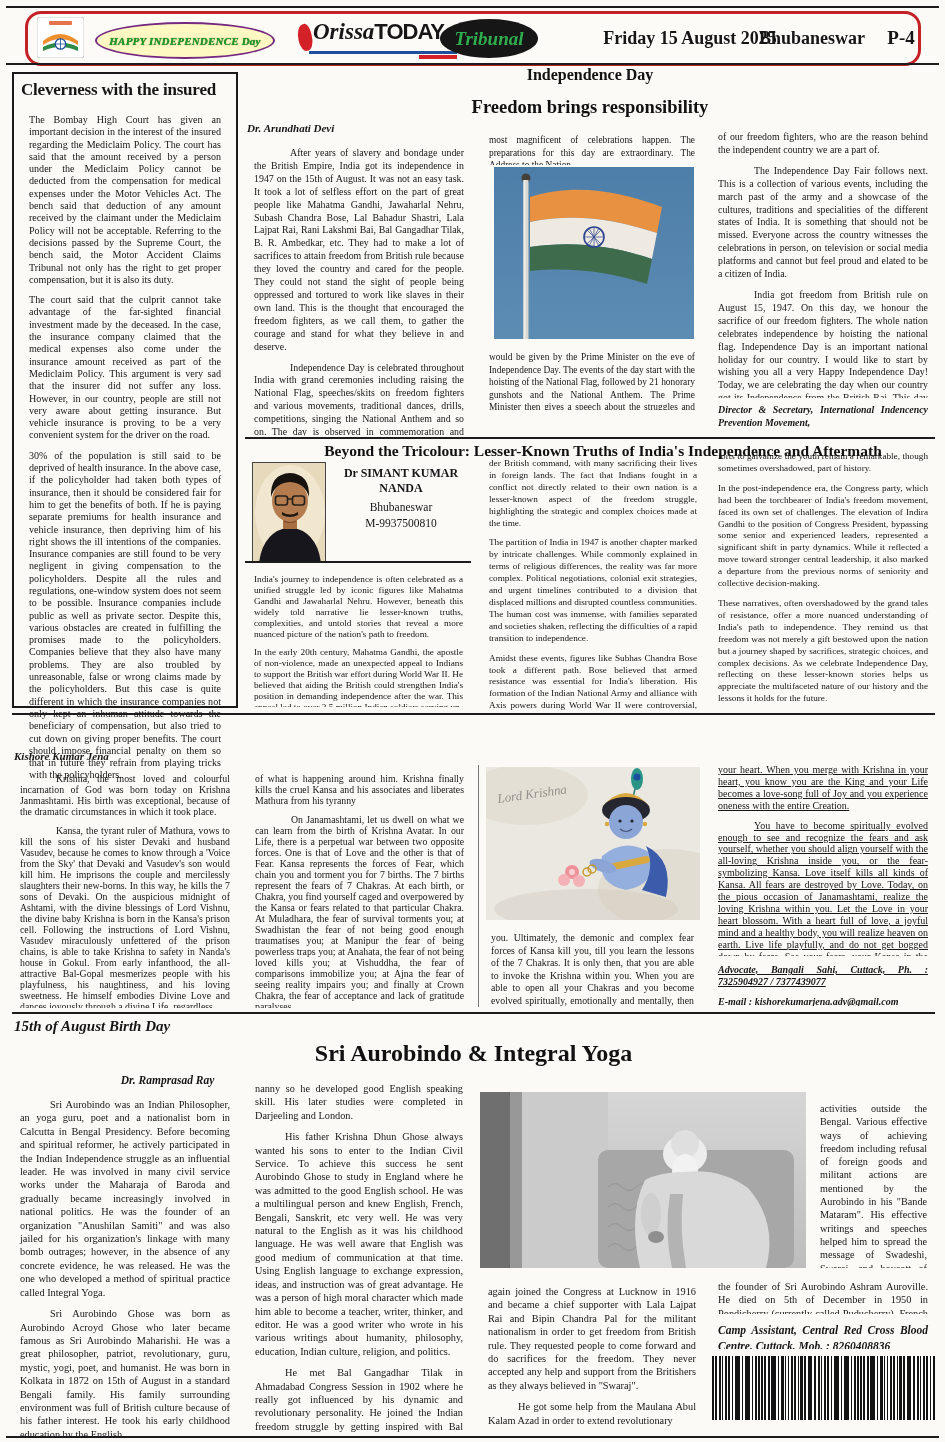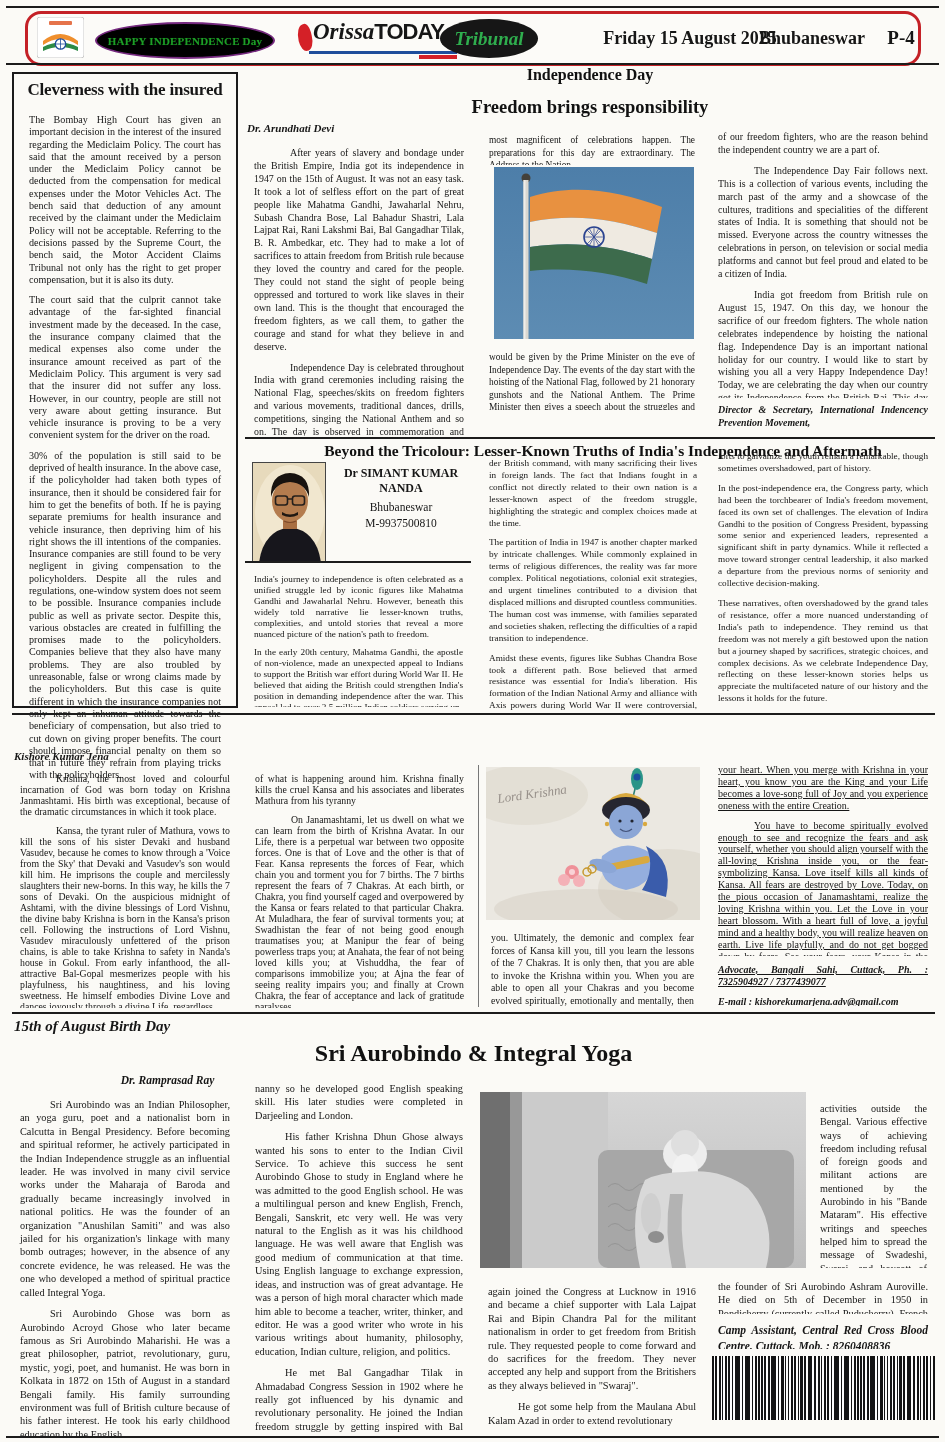--- a/index.html
+++ b/index.html
@@ -23,36 +23,36 @@
   .ft-kri2{font-size:10px;line-height:11.9px;text-decoration:underline;}
   .ft-kri3{font-size:9.8px;line-height:12.6px;}
   .ft-aur{font-size:10.3px;line-height:13.4px;}
   .ft-side{font-size:10.2px;line-height:13.3px;}
   .sig p{font-weight:bold;font-style:italic;text-indent:0 !important;}
   .headline{position:absolute;font-weight:bold;text-align:center;color:#111;}
   .byline{position:absolute;font-weight:bold;font-style:italic;}
   
   .masthead{position:absolute;left:25px;top:11px;width:890px;height:49px;border:3px solid #c42127;border-radius:16px;background:#fcfbf8;}
   .mh-logo{position:absolute;left:9px;top:3px;width:47px;height:41px;}
-  .mh-banner{position:absolute;left:67px;top:8px;width:176px;height:33px;background:#000000;border:2px solid #75297f;border-radius:50%;display:flex;align-items:center;justify-content:center;}
+  .mh-banner{position:absolute;left:67px;top:8px;width:176px;height:33px;background:#fef9c3;border:2px solid #75297f;border-radius:50%;display:flex;align-items:center;justify-content:center;font-style:italic;}
   .mh-banner span{color:#1d9e27;font-weight:bold;font-size:11px;letter-spacing:0.2px;text-shadow:0 0 1px #053d08;}
   .brand{position:absolute;left:275px;top:5px;width:152px;height:40px;white-space:nowrap;}
   .splash{position:absolute;left:-5px;top:5px;width:14px;height:27px;background:#d42027;border-radius:62% 38% 55% 45%;transform:rotate(-14deg);}
   .brand-o{font-style:italic;font-weight:bold;font-size:23px;margin-left:10px;}
   .brand-t{font-family:"Liberation Sans","DejaVu Sans",sans-serif;font-weight:bold;font-size:22px;letter-spacing:-1px;}
   .brand-rule{position:absolute;left:6px;width:148px;top:32px;height:3px;background:#1f4e9c;}
   .brand-red{position:absolute;left:116px;top:36px;width:38px;height:4px;background:#d42027;}
   .edit-oval{position:absolute;left:412px;top:5px;width:98px;height:39px;background:#161616;border-radius:50%;display:flex;align-items:center;justify-content:center;}
   .edit-oval span{color:#2fae4e;font-style:italic;font-weight:bold;font-size:19px;}
   .mh-date{position:absolute;left:532px;top:10px;width:180px;height:29px;font-weight:bold;font-size:18px;line-height:29px;text-align:center;margin-left:40px;}
   .mh-city{position:absolute;left:730px;top:10px;width:108px;height:29px;font-weight:bold;font-size:18px;line-height:29px;text-align:center;}
   .mh-page{position:absolute;left:856px;top:8px;width:34px;height:32px;font-weight:bold;font-size:19px;line-height:32px;text-align:center;}
   
   .insured-box{position:absolute;left:12px;top:72px;width:226px;height:636px;border:2px solid #1a1a1a;box-sizing:border-box;padding:5px 7px;}
-  .insured-title{font-size:17px;font-weight:bold;text-align:center;margin:1px 0 6px 0;letter-spacing:-0.2px;}
+  .insured-title{font-size:17px;font-weight:bold;text-align:left;margin:1px 0 6px 0;letter-spacing:-0.2px;}
   
   .imgbox{position:absolute;overflow:hidden;}
   .photo-border{border:1px solid #444;box-sizing:border-box;}
   .barcode{position:absolute;left:712px;top:1356px;width:223px;height:64px;background:
      repeating-linear-gradient(90deg,#141414 0 1.5px,rgba(0,0,0,0) 1.5px 3.3px),
      repeating-linear-gradient(90deg,rgba(0,0,0,0) 0 7px,#141414 7px 9px),#fdfdfc;}
   .nameblock{position:absolute;left:332px;top:466px;width:138px;text-align:center;}
   .nameblock .an{font-weight:bold;font-size:12px;margin:0 0 5px 0;}
   .nameblock .al{font-size:11.5px;margin:0 0 4px 0;}
 </style>

